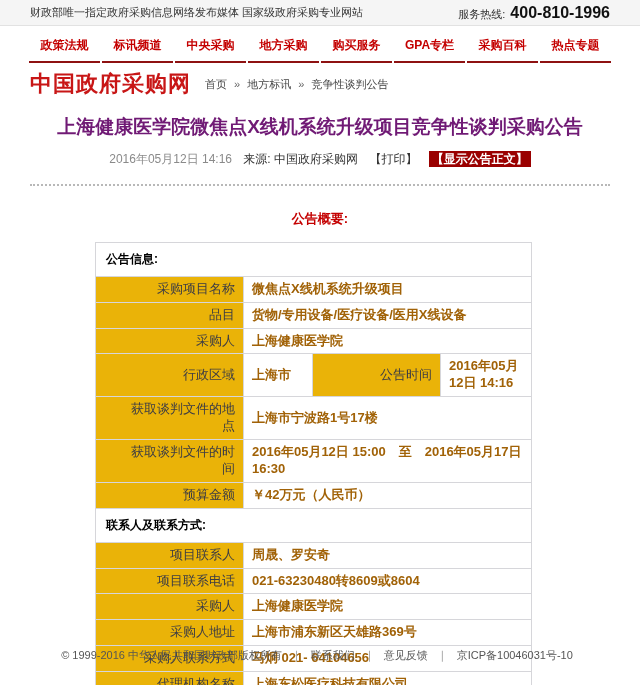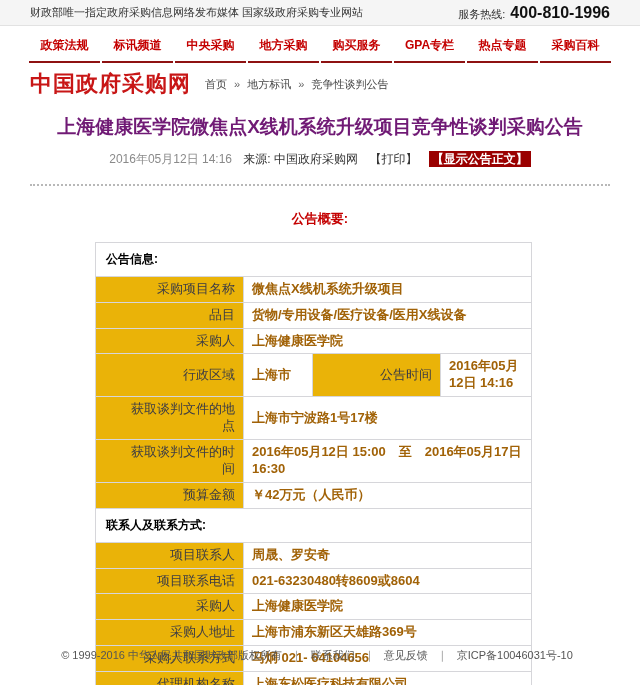--- a/index.html
+++ b/index.html
@@ -64,22 +64,22 @@
     <b>400-810-1996</b></span>
 </div>
 
 <div class="navbar">
   <a class="nav-item">政策法规</a>
   <a class="nav-item">标讯频道</a>
   <a class="nav-item">中央采购</a>
   <a class="nav-item">地方采购</a>
   <a class="nav-item">购买服务</a>
   <a class="nav-item">GPA专栏</a>
+  <a class="nav-item">采购百科</a>
   <a class="nav-item">热点专题</a>
-  <a class="nav-item">采购百科</a>
 </div>
 
 <div class="header-row">
   <span class="logo">中国政府采购网</span>
   <span class="breadcrumb">
     <a>首页</a>
     <span class="sep">»</span>
     <a>地方标讯</a>
     <span class="sep">»</span>
     <a>竞争性谈判公告</a>

